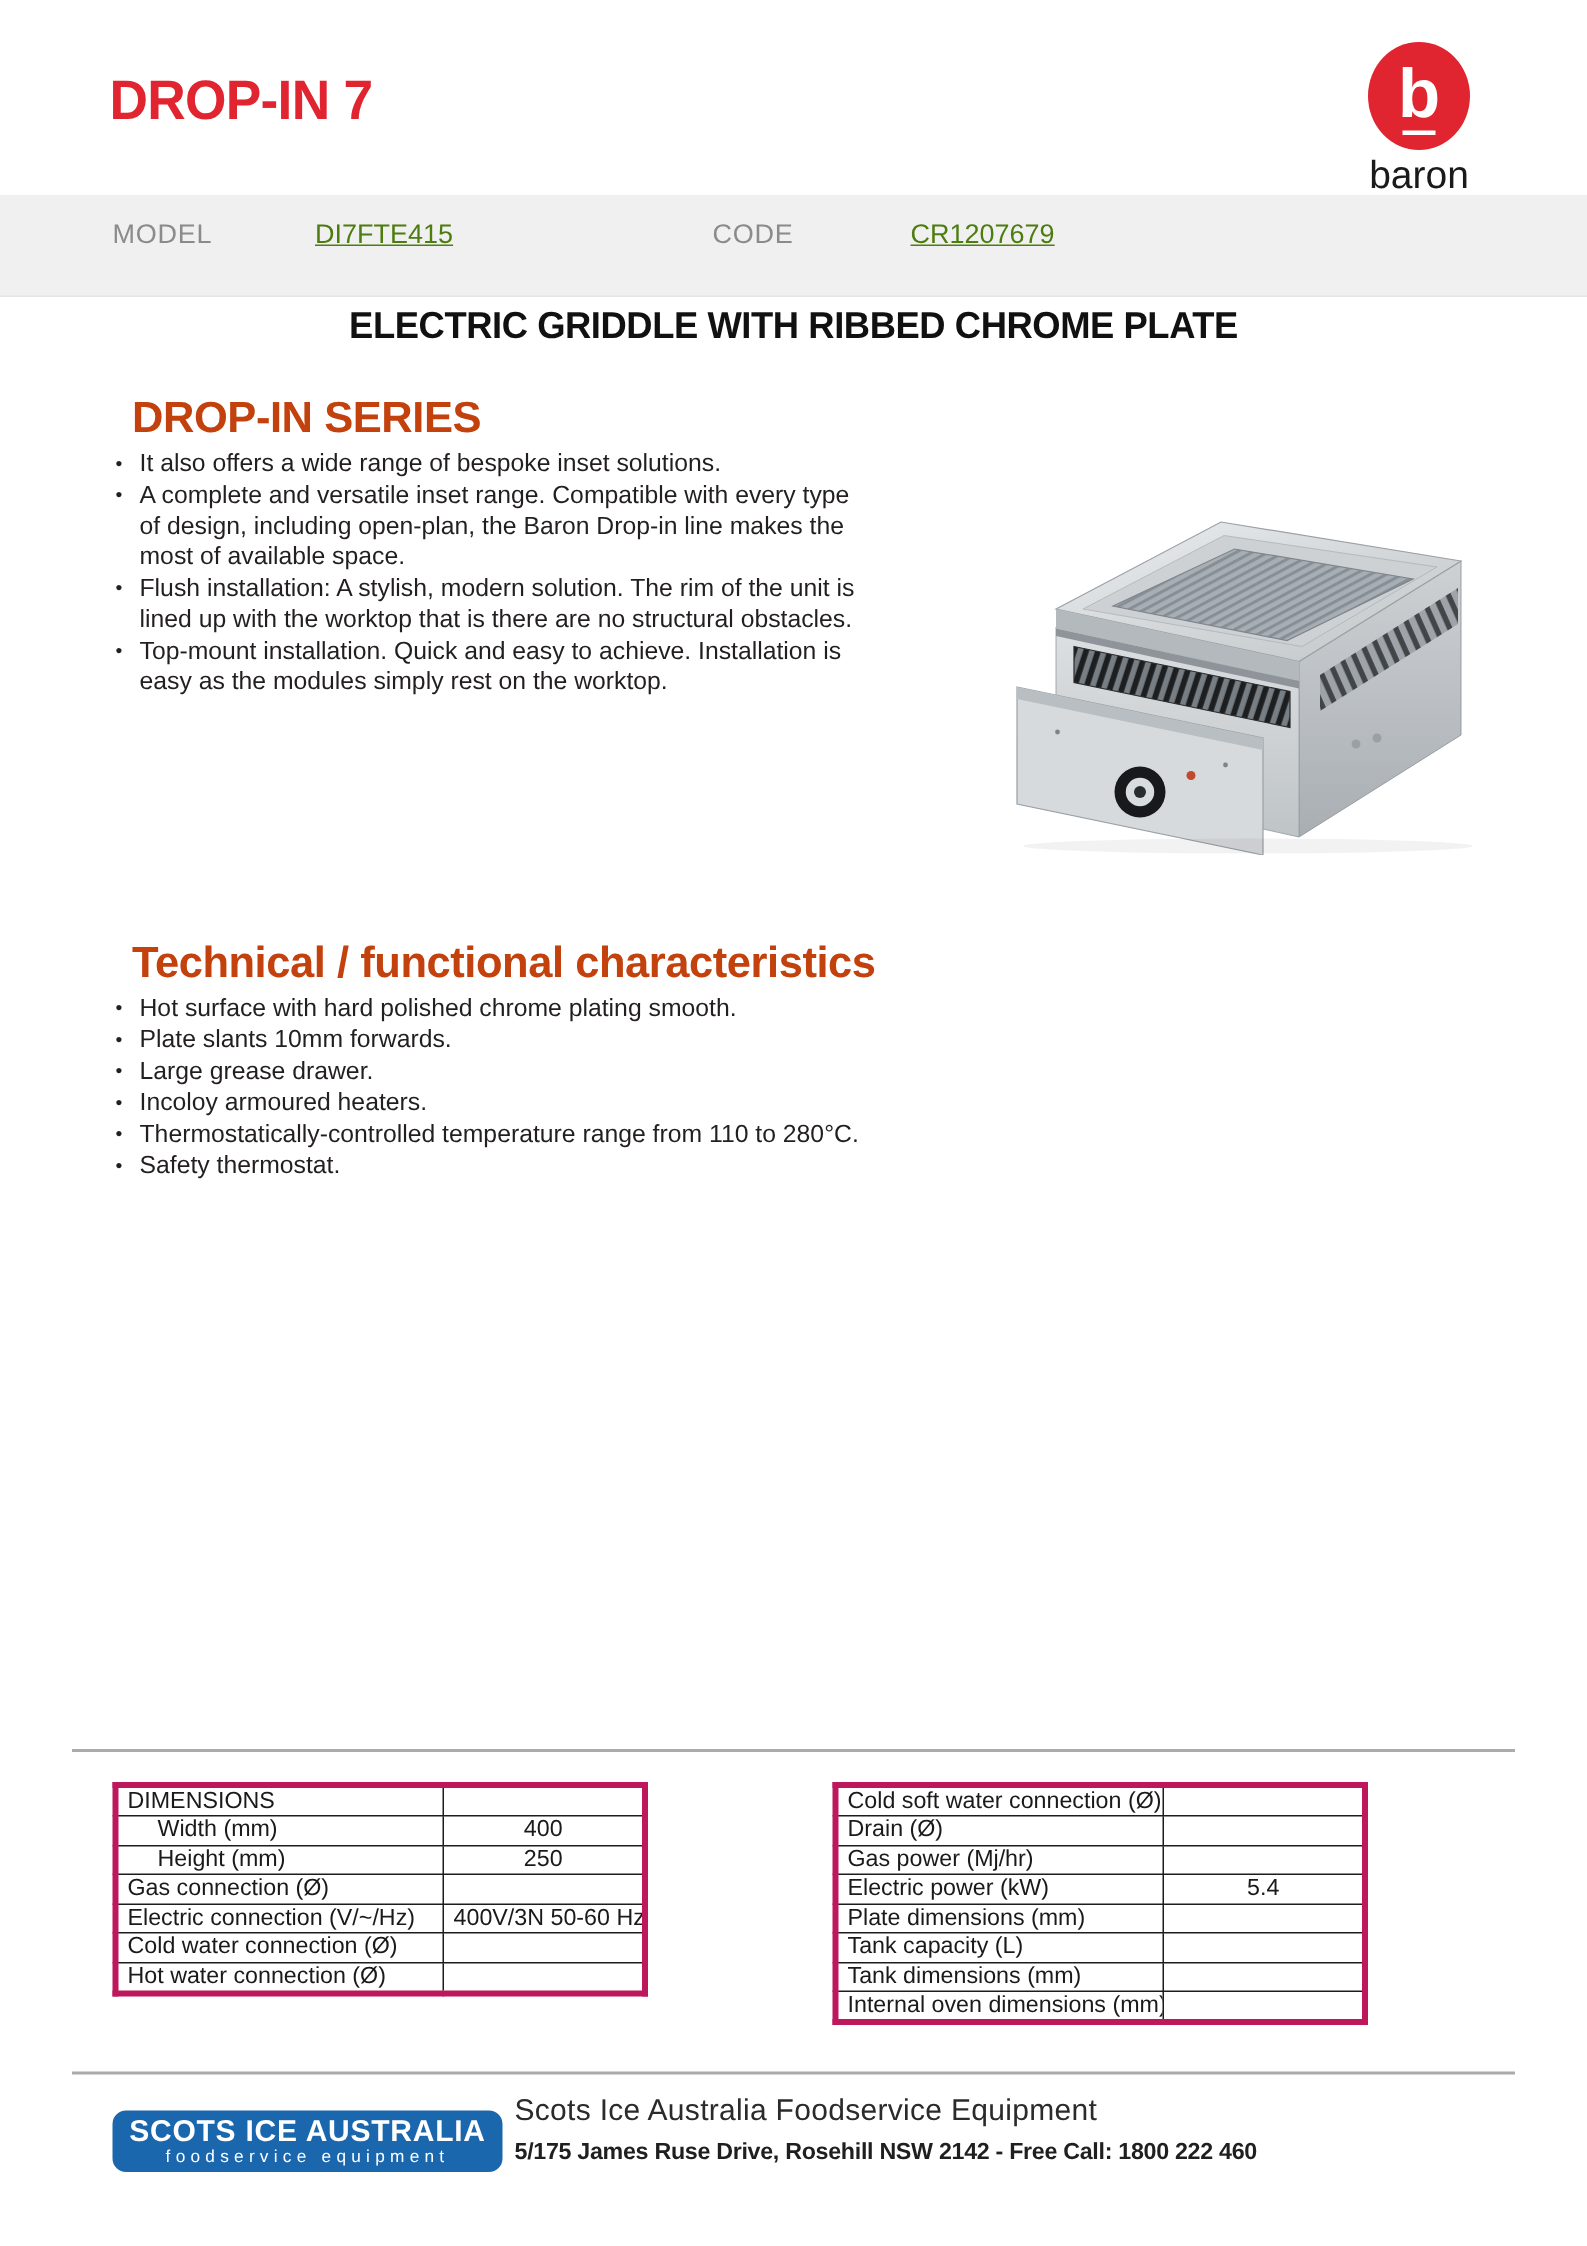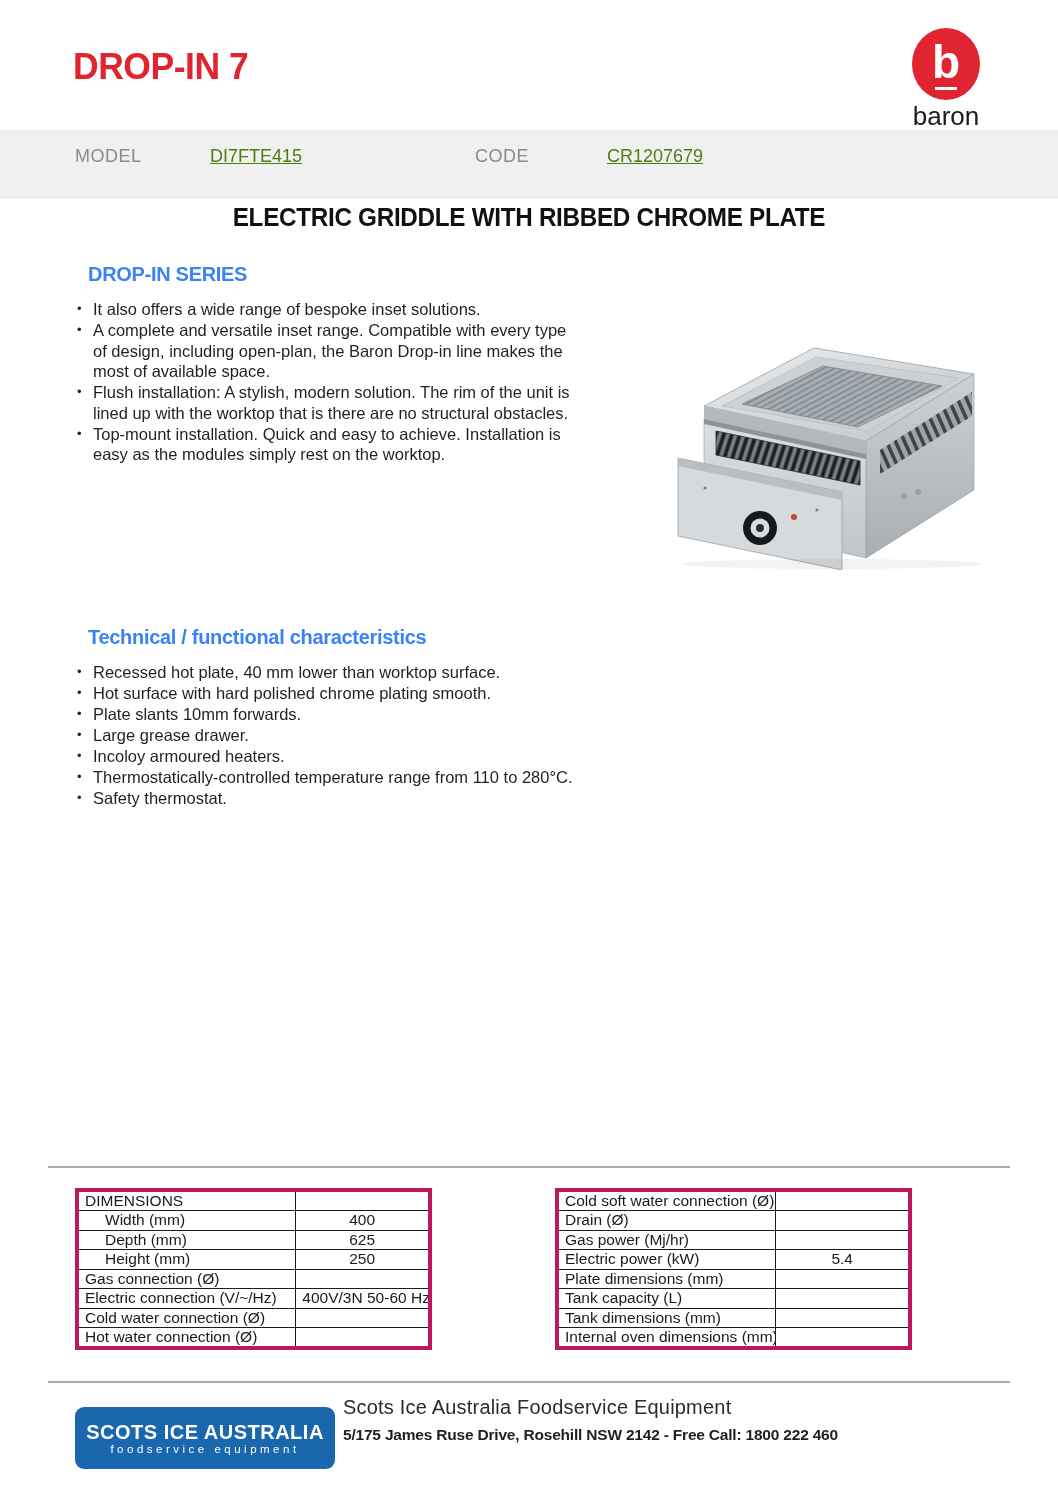--- a/index.html
+++ b/index.html
@@ -47,21 +47,21 @@
 
   
   .product-title {
     position:absolute; left:0; top:203px; width:1058px;
     text-align:center; font-size:25px; font-weight:bold; color:#111111;
     letter-spacing:-0.3px; transform:scaleX(.97);
   }
 
   
   .sec-heading {
-    position:absolute; font-size:20px; font-weight:bold; color:#3b82f6;
+    position:absolute; font-size:29px; font-weight:bold; color:#c2410c;
     letter-spacing:-0.3px;
   }
   .series-heading { left:88px; top:263px; }
   .tech-heading   { left:88px; top:626px; }
   ul.bullets { position:absolute; list-style:none; }
   ul.bullets li {
     position:relative; padding-left:18px;
     font-size:16.5px; line-height:20.5px; color:#231f20;
     margin-bottom:0.5px;
   }
@@ -93,21 +93,21 @@
     border:1px solid #1c1c1c; height:19.5px;
     font-size:15.5px; color:#1a1a1a; padding:0 6px;
     white-space:nowrap; overflow:hidden;
   }
   table.spec td.label { width:62%; text-align:left; }
   table.spec td.label.indent { padding-left:26px; }
   table.spec td.value { width:38%; text-align:center; }
 
   
   .scots-badge {
-    position:absolute; left:75px; top:1407px; width:260px; height:62px;
+    position:absolute; left:75px; top:1407px; width:260px; height:41px;
     background:#1a67ae; border-radius:9px; color:#ffffff;
     display:flex; flex-direction:column; align-items:center; justify-content:center;
   }
   .scots-badge .l1 { font-size:20px; font-weight:bold; letter-spacing:0.5px; line-height:22px; }
   .scots-badge .l2 { font-size:11.5px; letter-spacing:3.5px; line-height:13px; }
   .footer-text { position:absolute; left:343px; top:1396px; }
   .footer-text .f1 { font-size:20px; color:#2b2b2b; letter-spacing:0.2px; margin-bottom:7px; }
   .footer-text .f2, .footer-text .f3 {
     font-size:15.5px; font-weight:bold; color:#1f1f1f; letter-spacing:-0.2px;
     margin-bottom:5px;
@@ -205,44 +205,39 @@
 
       <circle cx="262" cy="168" r="3" fill="#9aa0a5"></circle>
       <circle cx="276" cy="164" r="3" fill="#9aa0a5"></circle>
 
       <ellipse cx="190" cy="236" rx="150" ry="5" fill="#000000" opacity="0.05"></ellipse>
     </svg>
   </figure>
 
   <h3 class="sec-heading tech-heading">Technical / functional characteristics</h3>
   <ul class="bullets tech-bullets">
-      <li>Recessed hot plate, 40 mm lower than worktop surface.</li>
       <li>Hot surface with hard polished chrome plating smooth.</li>
       <li>Plate slants 10mm forwards.</li>
       <li>Large grease drawer.</li>
       <li>Incoloy armoured heaters.</li>
       <li>Thermostatically-controlled temperature range from 110 to 280°C.</li>
       <li>Safety thermostat.</li>
     </ul>
 
   <hr class="rule rule-top">
 
   <table class="spec left">
     <tbody>
         <tr>
           <td class="label">DIMENSIONS</td>
           <td class="value"></td>
         </tr>
         <tr>
           <td class="label indent">Width (mm)</td>
           <td class="value">400</td>
-        </tr>
-        <tr>
-          <td class="label indent">Depth (mm)</td>
-          <td class="value">625</td>
         </tr>
         <tr>
           <td class="label indent">Height (mm)</td>
           <td class="value">250</td>
         </tr>
         <tr>
           <td class="label">Gas connection (Ø)</td>
           <td class="value"></td>
         </tr>
         <tr>

